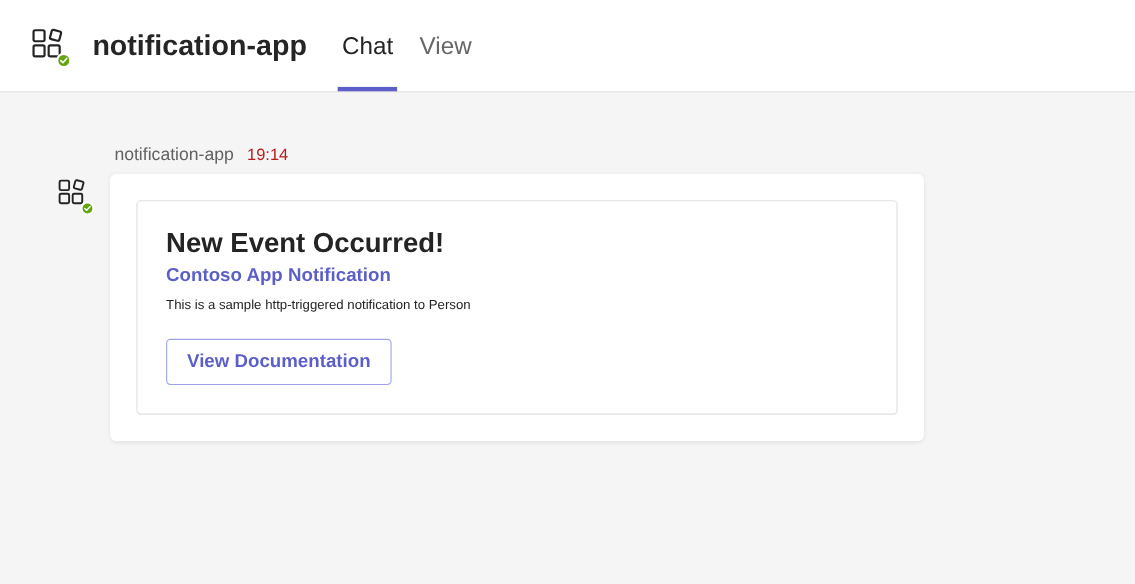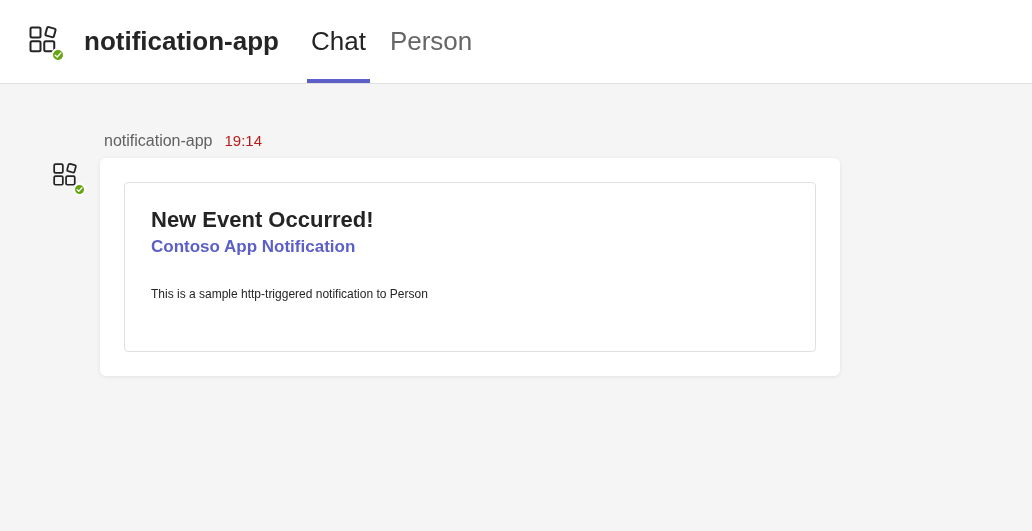--- a/index.html
+++ b/index.html
@@ -58,21 +58,21 @@
     }
     .tabs {
       display: flex;
       align-items: stretch;
       height: 100%;
     }
     .tab {
       display: flex;
       align-items: center;
       padding: 0 12px;
-      font-size: 26px;
+      font-size: 22px;
       color: #666666;
       cursor: pointer;
       position: relative;
     }
     .tab.active {
       color: #242424;
     }
     .tab.active::after {
       content: "";
       position: absolute;
@@ -138,30 +138,30 @@
       border-radius: 6px;
       padding: 24px;
       box-shadow: 0 1px 4px rgba(0,0,0,0.08);
     }
     .adaptive-card {
       border: 1px solid #e0e0e0;
       border-radius: 4px;
       padding: 24px 26px 26px 26px;
     }
     .card-title {
-      font-size: 22px;
+      font-size: 25px;
       font-weight: 700;
       color: #242424;
       margin-bottom: 4px;
     }
     .card-subtitle {
       font-size: 17px;
       color: #5b5fc7;
       font-weight: 600;
-      margin-bottom: 30px;
+      margin-bottom: 10px;
     }
     .card-body {
       font-size: 12px;
       color: #242424;
       margin-bottom: 24px;
     }
     .card-button {
       display: inline-block;
       border: 1.5px solid #9ea2e9;
       border-radius: 4px;
@@ -190,21 +190,21 @@
           <path d="M1.5 5.2 L4 7.5 L8.5 2.5" stroke="#ffffff" stroke-width="1.8" fill="none" stroke-linecap="round" stroke-linejoin="round"></path>
         </svg>
     </div>
   </div>
   <div class="app-title">notification-app</div>
   <div class="tabs">
     <div class="tab active">
       <span>Chat</span>
     </div>
     <div class="tab">
-      <span>Person</span>
+      <span>View</span>
     </div>
   </div>
 </div>
 
 <div class="content">
   <div class="message-row">
     <div class="avatar-col">
       <div class="avatar-icon">
         <svg viewBox="0 0 24 24" fill="none" stroke="#242424" stroke-width="1.6">
           <rect x="2" y="2" width="8" height="8" rx="1.2"></rect>
@@ -222,17 +222,18 @@
     <div class="message-col">
       <div class="message-meta">
         <span class="sender-name">notification-app</span>
         <span class="timestamp">19:14</span>
       </div>
       <div class="card-container">
         <div class="adaptive-card">
           <div class="card-title">New Event Occurred!</div>
           <div class="card-subtitle">Contoso App Notification</div>
           <div class="card-body">This is a sample http-triggered notification to Person</div>
+          <button class="card-button">View Documentation</button>
         </div>
       </div>
     </div>
   </div>
 </div>
 
 </body></html>

